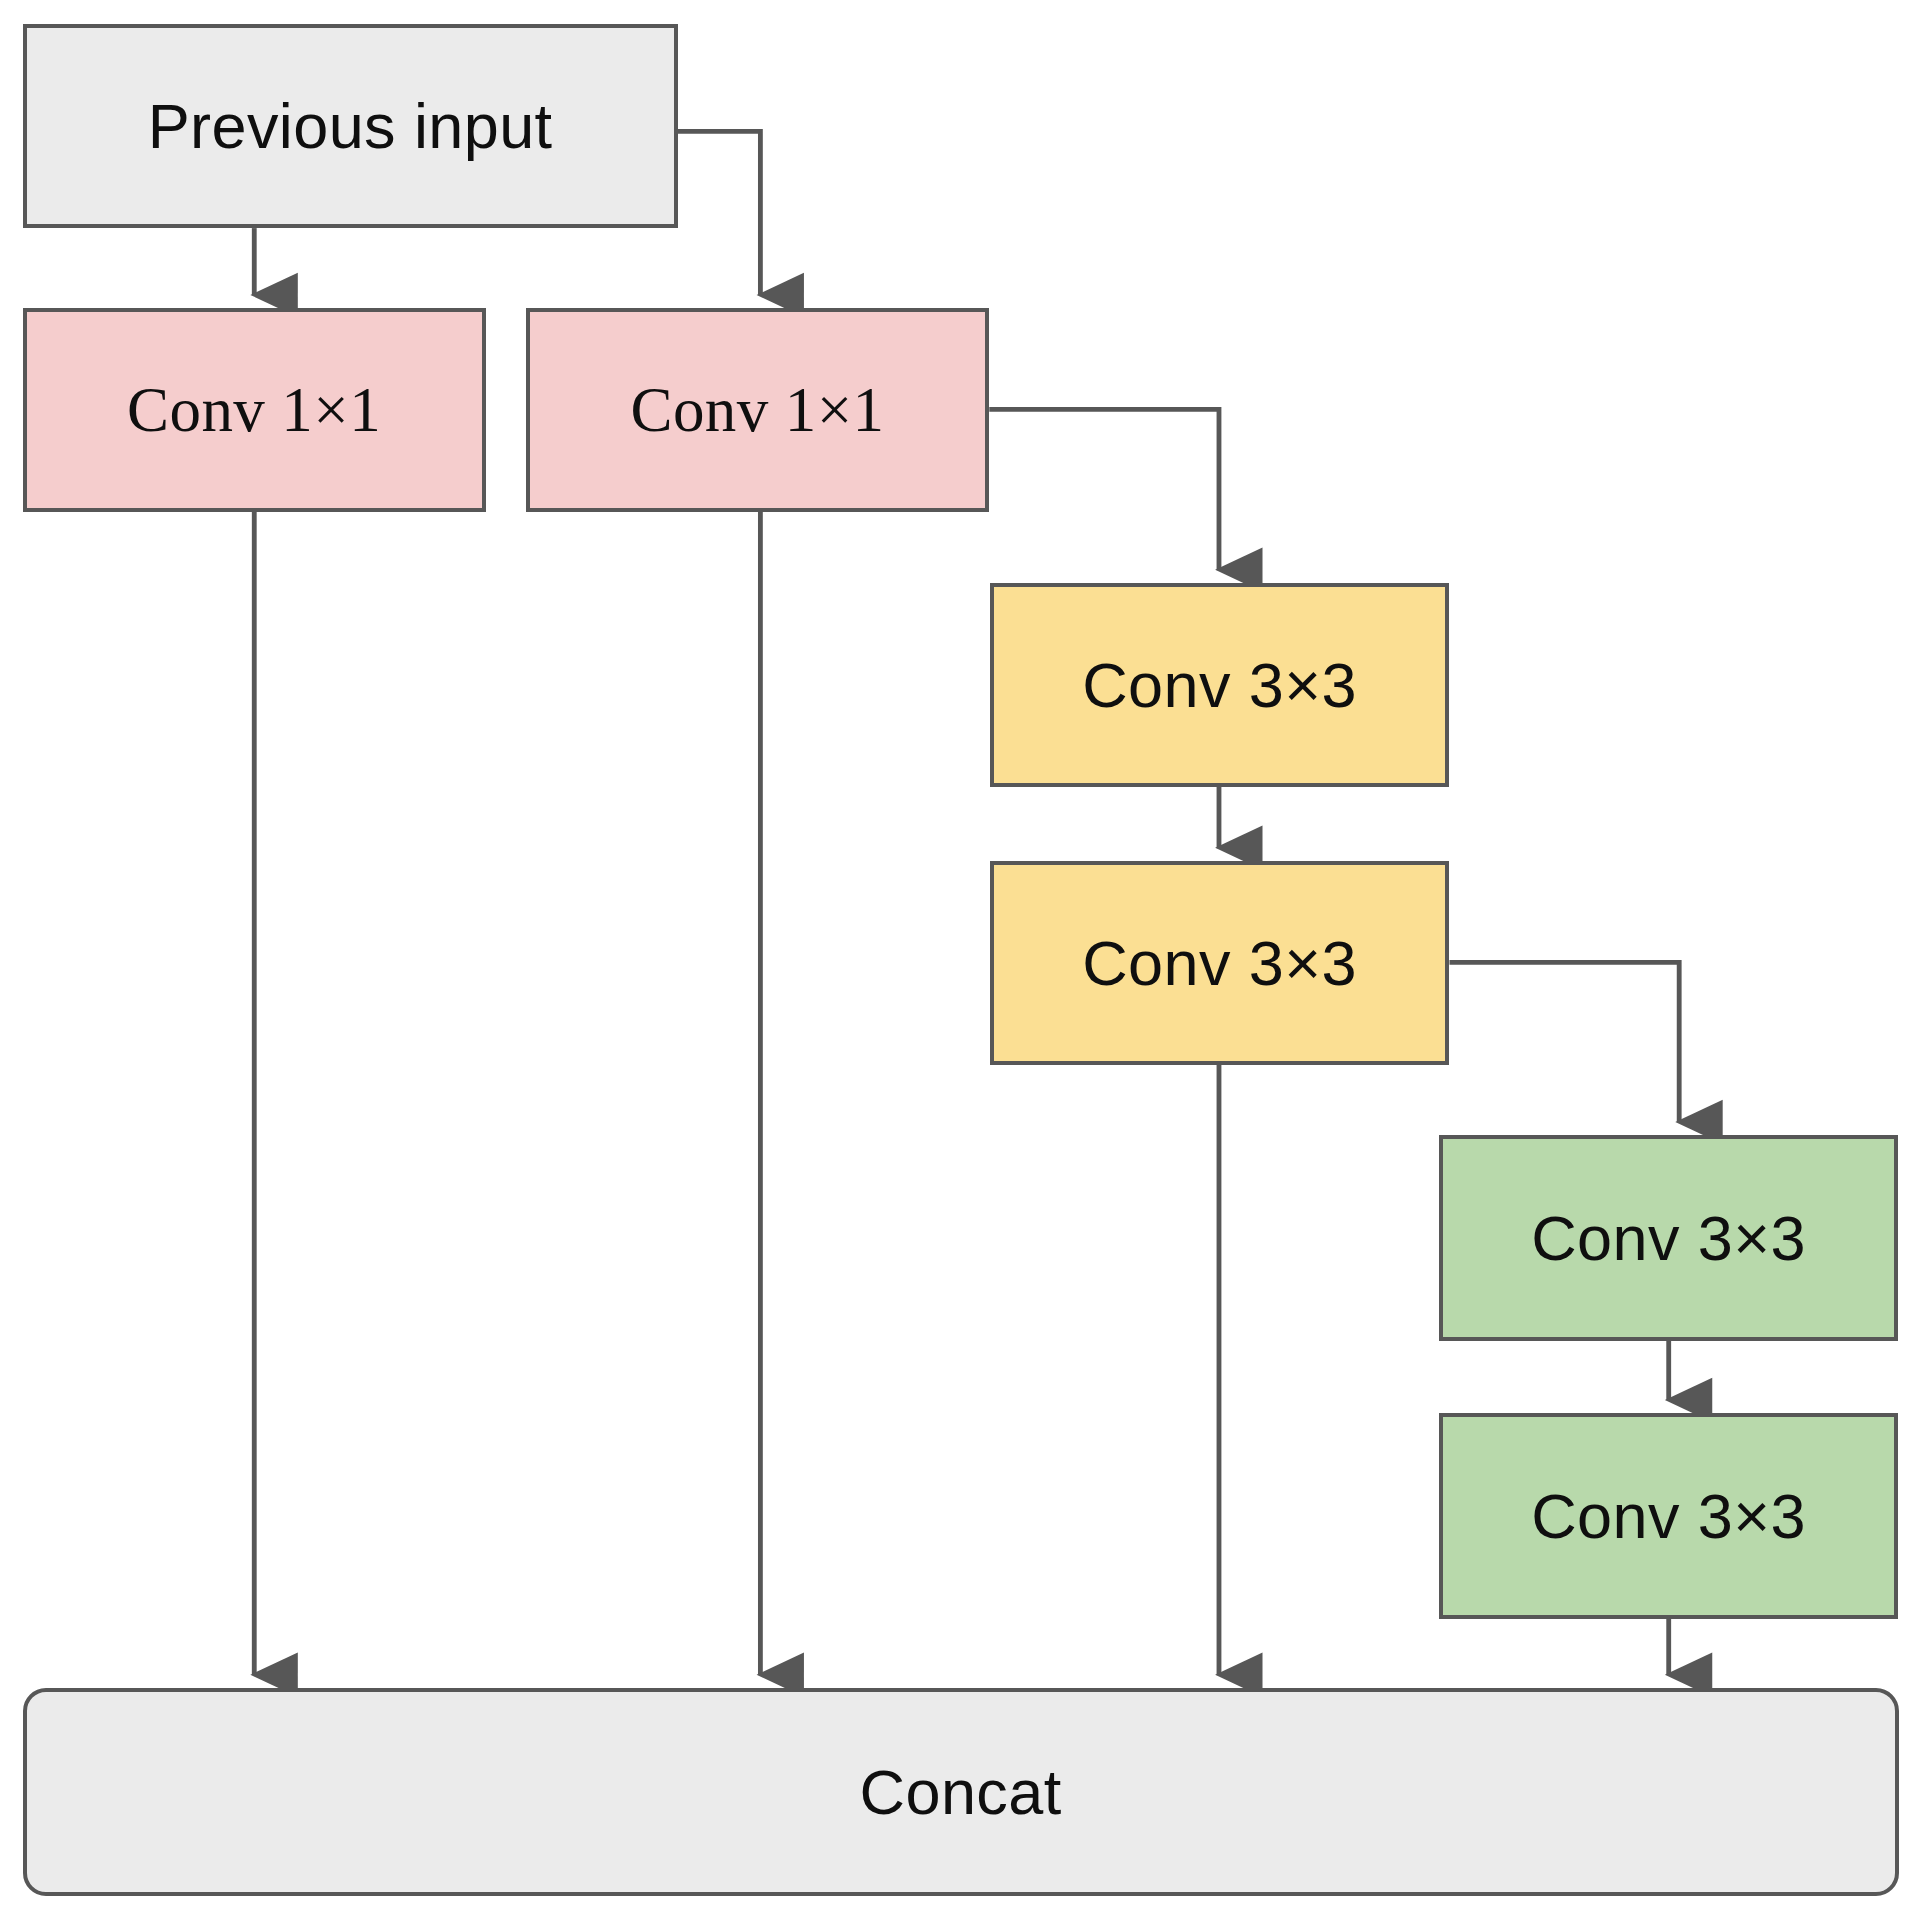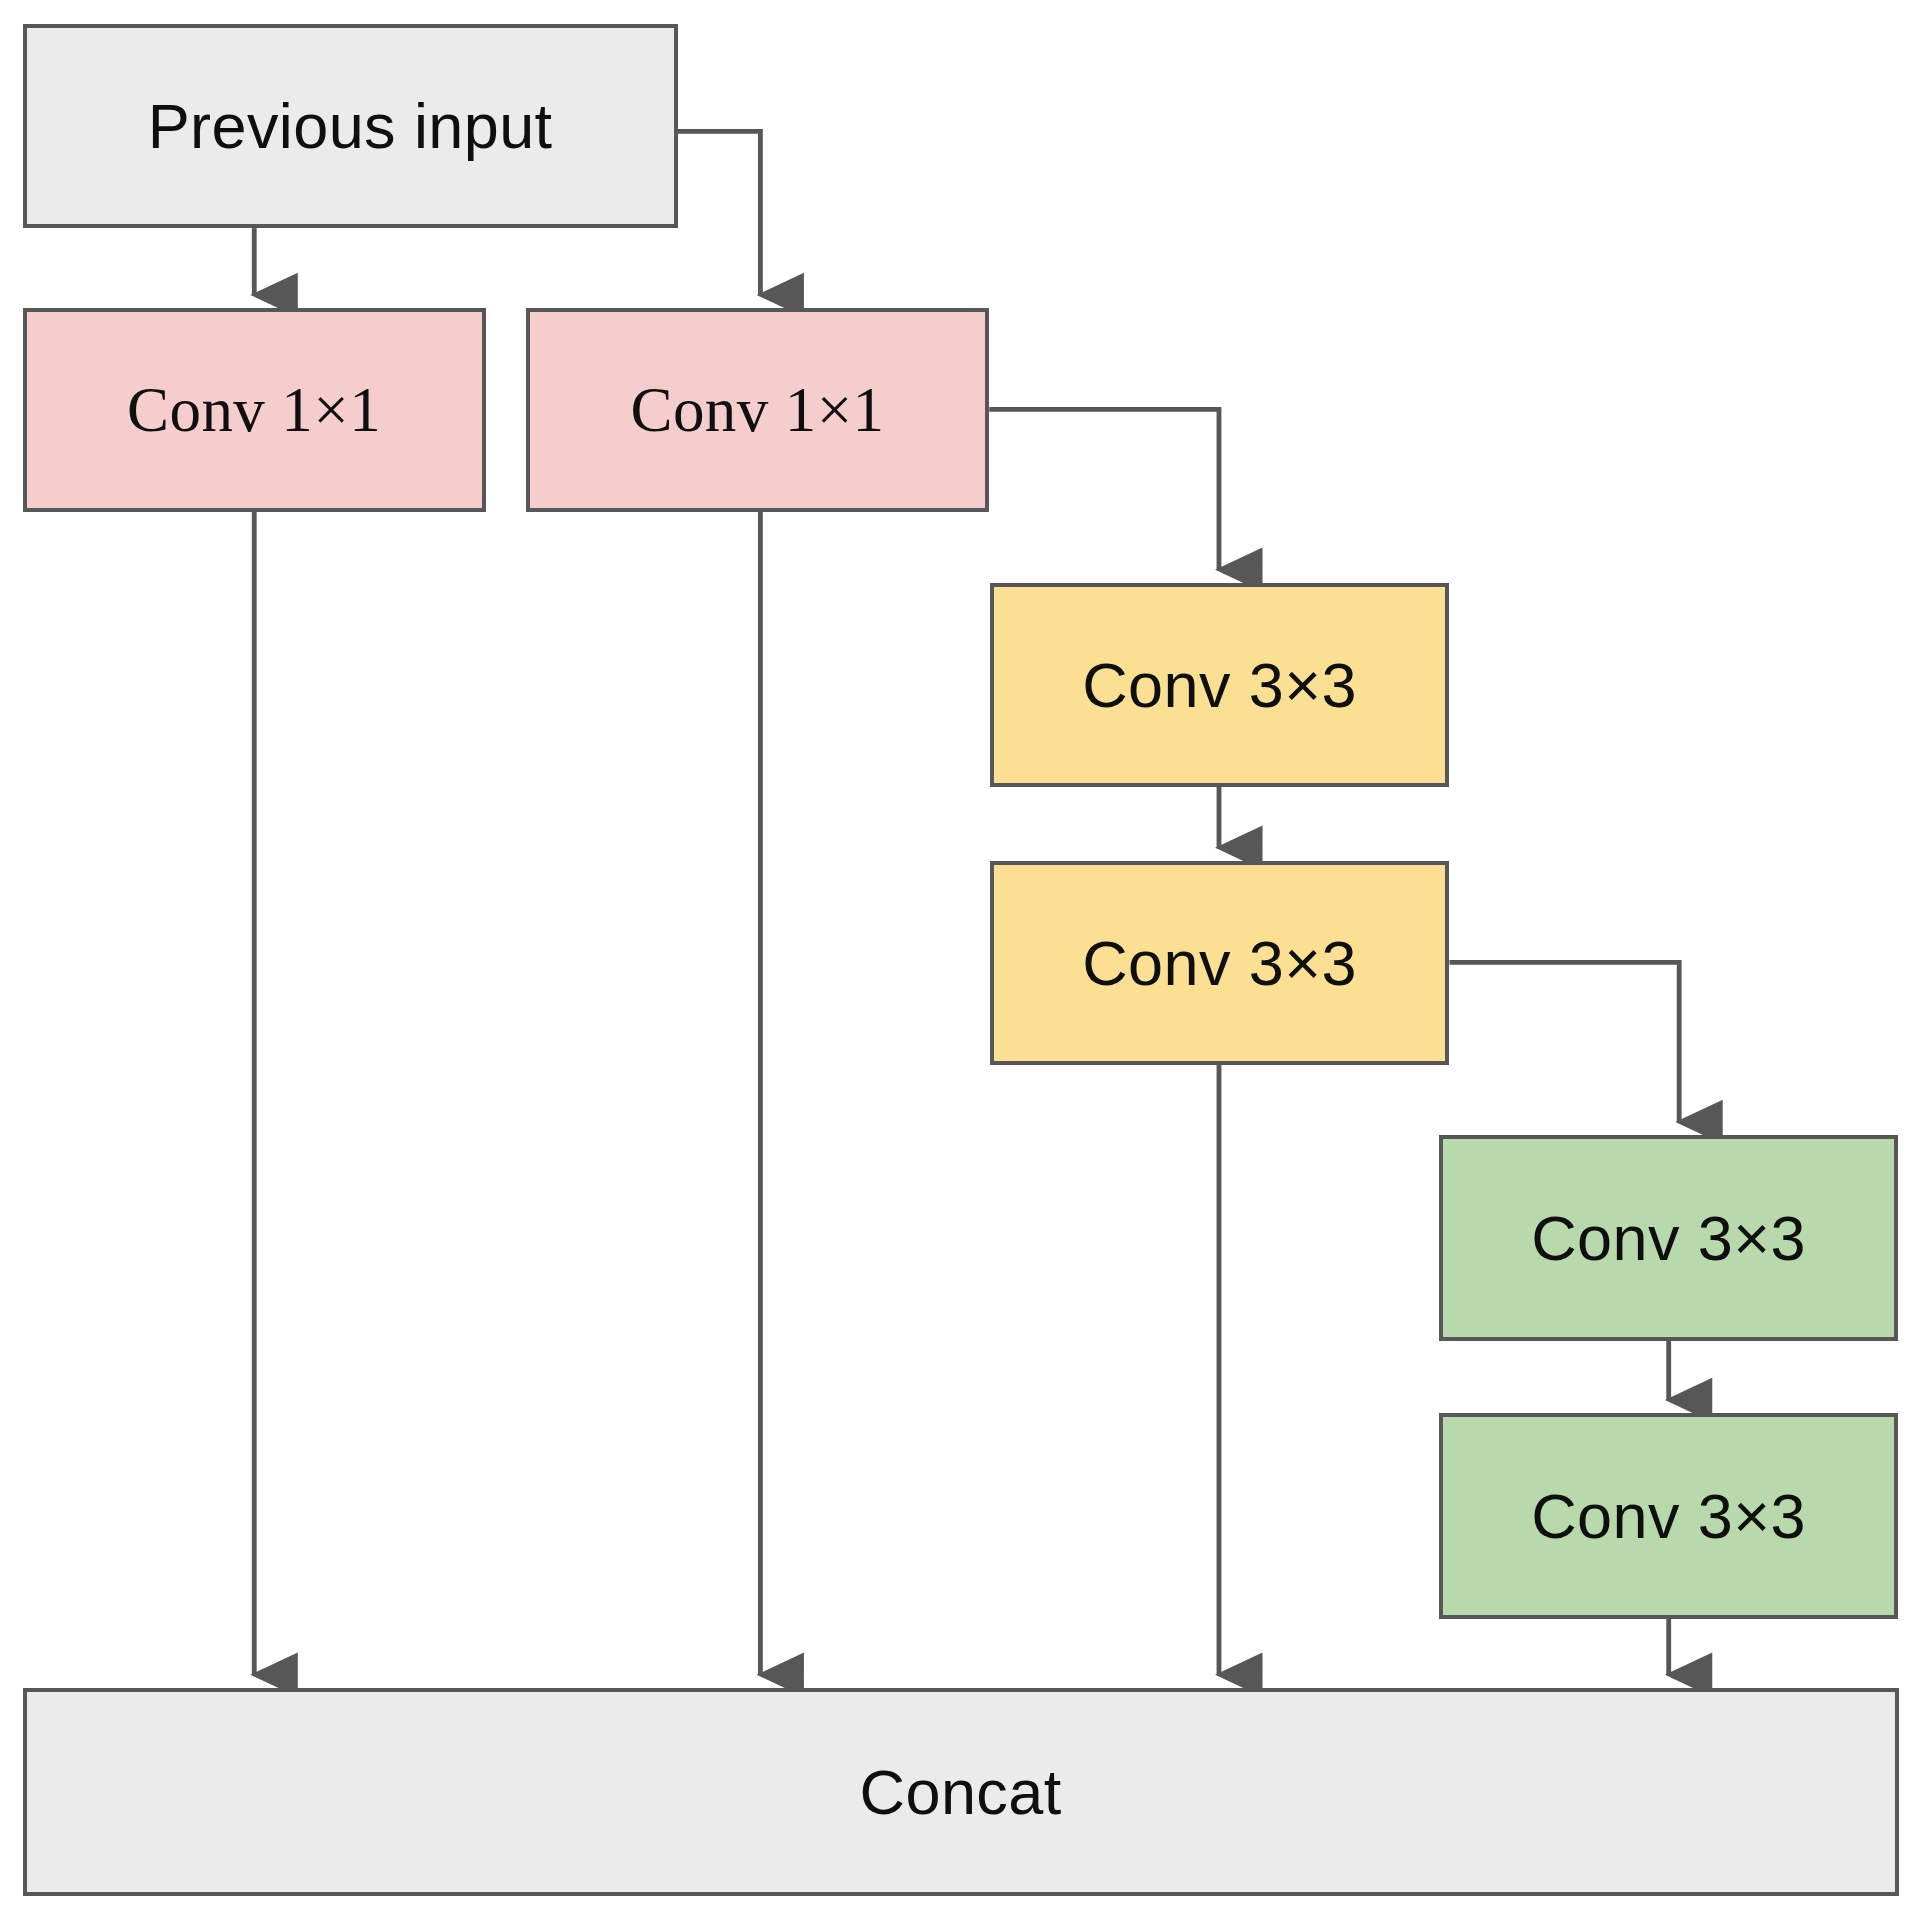--- a/index.html
+++ b/index.html
@@ -101,18 +101,18 @@
   </div>
 
   <div class="node n-green" style="left:1439px; top:1135px; width:459px; height:206px;">
     <span class="label">Conv 3×3</span>
   </div>
 
   <div class="node n-green" style="left:1439px; top:1413px; width:459px; height:206px;">
     <span class="label">Conv 3×3</span>
   </div>
 
-  <div class="node n-gray" style="left:22.6px; top:1688px; width:1876px; height:208px;">
+  <div class="node n-gray" style="left:22.6px; top:1688px; width:1876px; height:208px;border-radius:23px;">
     <span class="label">Concat</span>
   </div>
 
 </div>
 
 
 </body></html>

